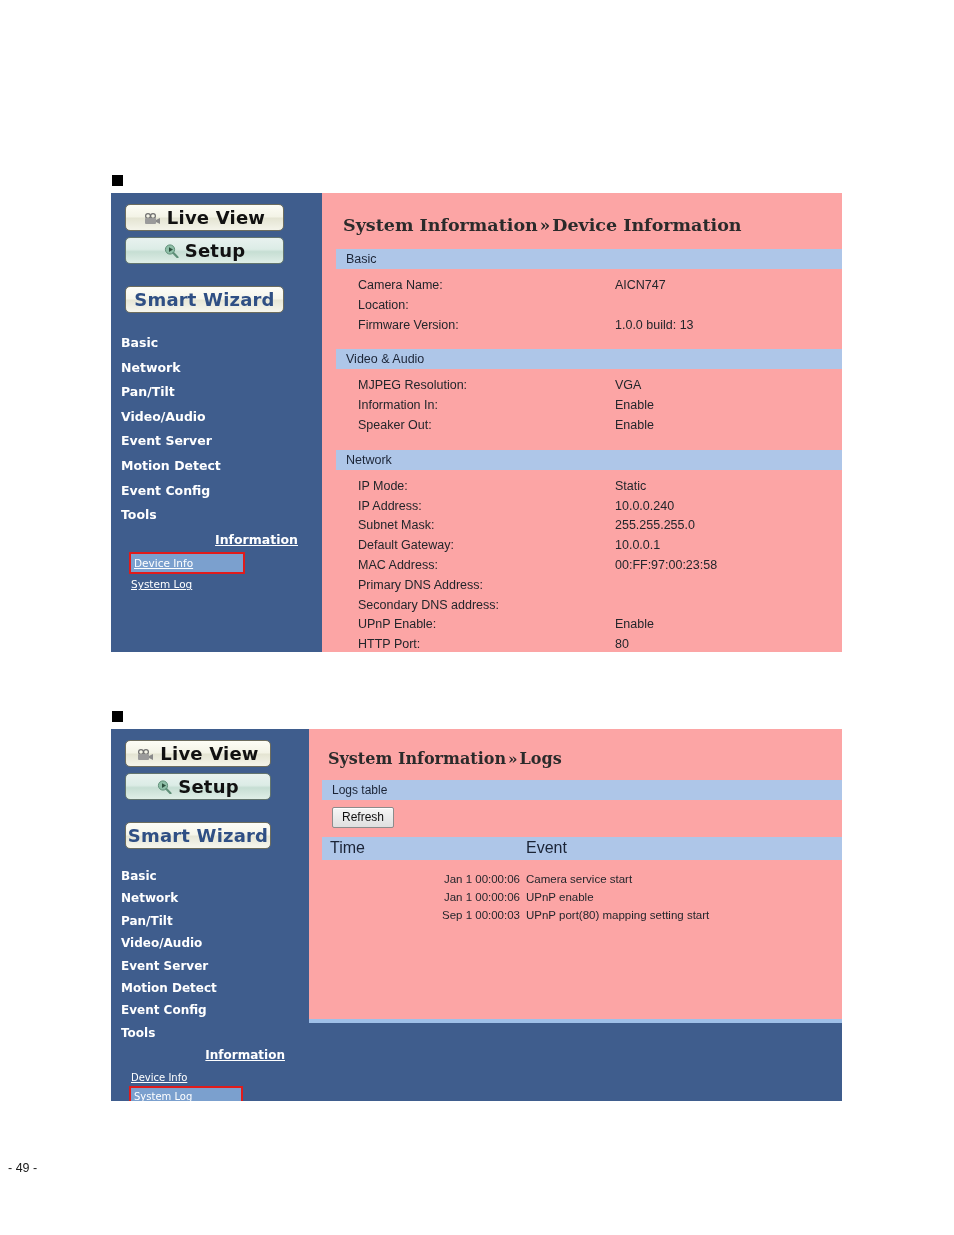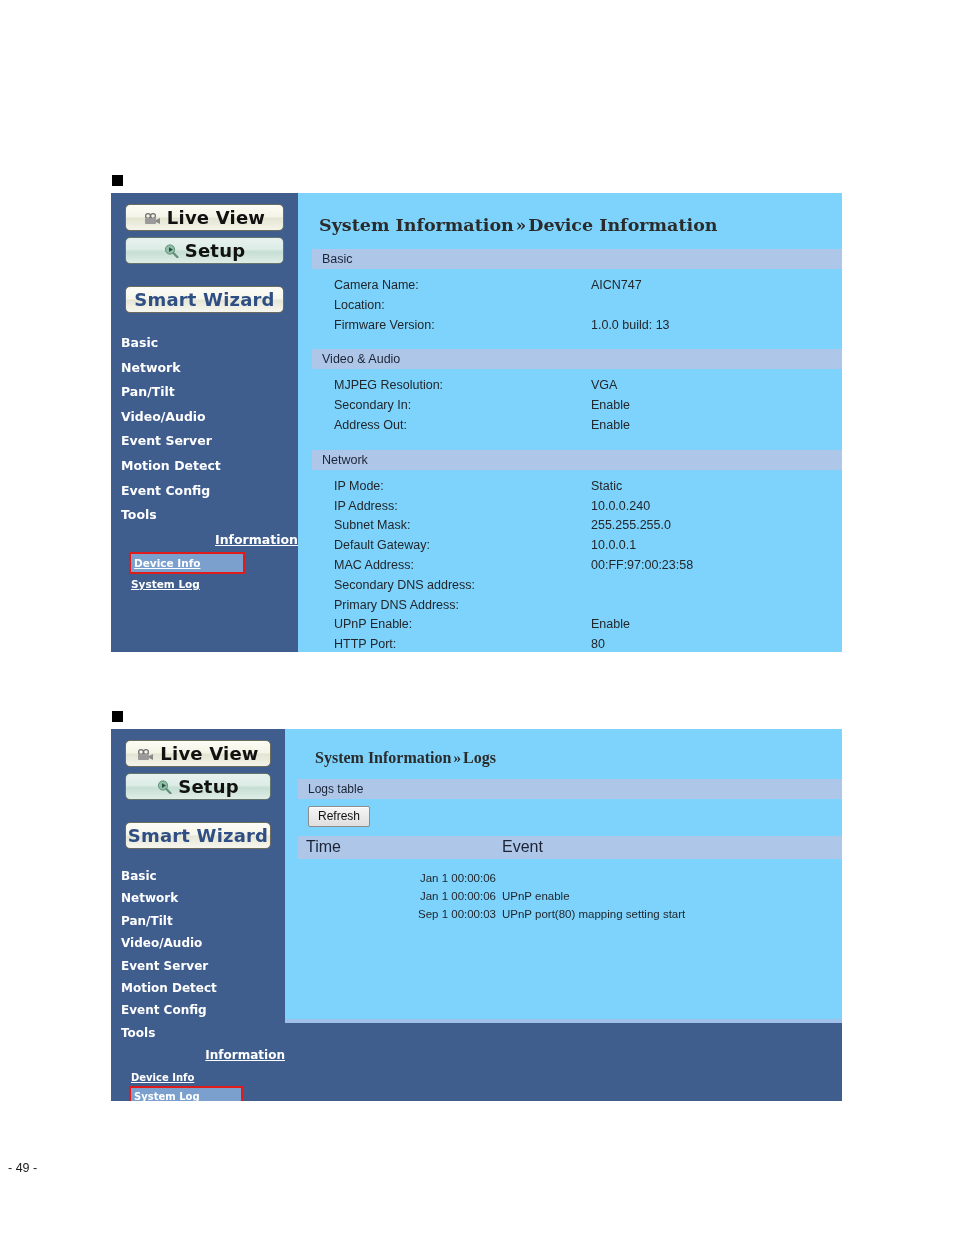--- a/index.html
+++ b/index.html
@@ -111,21 +111,21 @@
     white-space: nowrap;
     cursor: pointer;
   }
   #panel-logs .nav { margin-top: 16px; }
   #panel-logs .nav-item { font-size: 12px; line-height: 22.4px; }
 
   .nav-item.underlined { text-decoration: underline; text-align: right; }
 
   .nav-sub {
     font-family: "DejaVu Sans", sans-serif;
-    font-weight: bold;
+    font-weight: normal;
     font-size: 10.5px;
     color: #ffffff;
     text-decoration: underline;
     margin-left: 10px;
     line-height: 18px;
     white-space: nowrap;
     cursor: pointer;
     display: inline-block;
   }
   #panel-logs .nav-sub { font-size: 10px; line-height: 17px; }
@@ -137,35 +137,36 @@
     background: #7ba0ce;
     border: 2px solid #e01b1b;
     padding: 0px 1px 0px 3px;
     margin-left: 8px;
   }
   #panel-device .nav-sub.selected { width: 116px; box-sizing: border-box; }
   #panel-logs   .nav-sub.selected { width: 114px; box-sizing: border-box; }
 
   
   .content {
-    background: #7dd3fc;
+    background: #fca5a5;
     flex: 1 1 auto;
     position: relative;
     box-sizing: border-box;
+    margin-left: 24px;
   }
   #panel-logs .content { border-bottom: 4px solid #9fc0e8; }
 
   .page-title {
     font-family: "DejaVu Serif", serif;
     font-weight: bold;
     color: #2b2b2b;
     padding: 22px 0 0 21px;
   }
   #panel-device .page-title { font-size: 17.5px; }
-  #panel-logs   .page-title { font-size: 16px; padding-top: 20px; padding-left: 30px; font-family: Liberation Serif, serif; }
+  #panel-logs   .page-title { font-size: 16px; padding-top: 20px; padding-left: 19px; }
 
   .page-title .chev {
     font-size: 0.95em;
     padding: 0 2px;
     color: #2b2b2b;
   }
 
   .section-head {
     background: #aec6e8;
     font-family: "Liberation Sans", sans-serif;
@@ -313,25 +314,25 @@
         </div>
       </div>
 
       <div class="section-head">Video &amp; Audio</div>
       <div class="info-rows">
         <div class="info-row">
           <span class="k">MJPEG Resolution:</span>
           <span class="v">VGA</span>
         </div>
         <div class="info-row">
-          <span class="k">Secondary In:</span>
+          <span class="k">Information In:</span>
           <span class="v">Enable</span>
         </div>
         <div class="info-row">
-          <span class="k">Address Out:</span>
+          <span class="k">Speaker Out:</span>
           <span class="v">Enable</span>
         </div>
       </div>
 
       <div class="section-head">Network</div>
       <div class="info-rows">
         <div class="info-row">
           <span class="k">IP Mode:</span>
           <span class="v">Static</span>
         </div>
@@ -345,25 +346,25 @@
         </div>
         <div class="info-row">
           <span class="k">Default Gateway:</span>
           <span class="v">10.0.0.1</span>
         </div>
         <div class="info-row">
           <span class="k">MAC Address:</span>
           <span class="v">00:FF:97:00:23:58</span>
         </div>
         <div class="info-row">
+          <span class="k">Primary DNS Address:</span>
+          <span class="v"></span>
+        </div>
+        <div class="info-row">
           <span class="k">Secondary DNS address:</span>
-          <span class="v"></span>
-        </div>
-        <div class="info-row">
-          <span class="k">Primary DNS Address:</span>
           <span class="v"></span>
         </div>
         <div class="info-row">
           <span class="k">UPnP Enable:</span>
           <span class="v">Enable</span>
         </div>
         <div class="info-row">
           <span class="k">HTTP Port:</span>
           <span class="v">80</span>
         </div>
@@ -436,20 +437,21 @@
       </div>
 
       <div class="logs-table">
         <div class="logs-header">
           <span class="col-time">Time</span>
           <span class="col-event">Event</span>
         </div>
         <div class="logs-body">
           <div class="log-row">
             <span class="col-time">Jan  1 00:00:06</span>
+            <span class="col-event">Camera service start</span>
           </div>
           <div class="log-row">
             <span class="col-time">Jan  1 00:00:06</span>
             <span class="col-event">UPnP enable</span>
           </div>
           <div class="log-row">
             <span class="col-time">Sep  1 00:00:03</span>
             <span class="col-event">UPnP port(80) mapping setting start</span>
           </div>
         </div>

